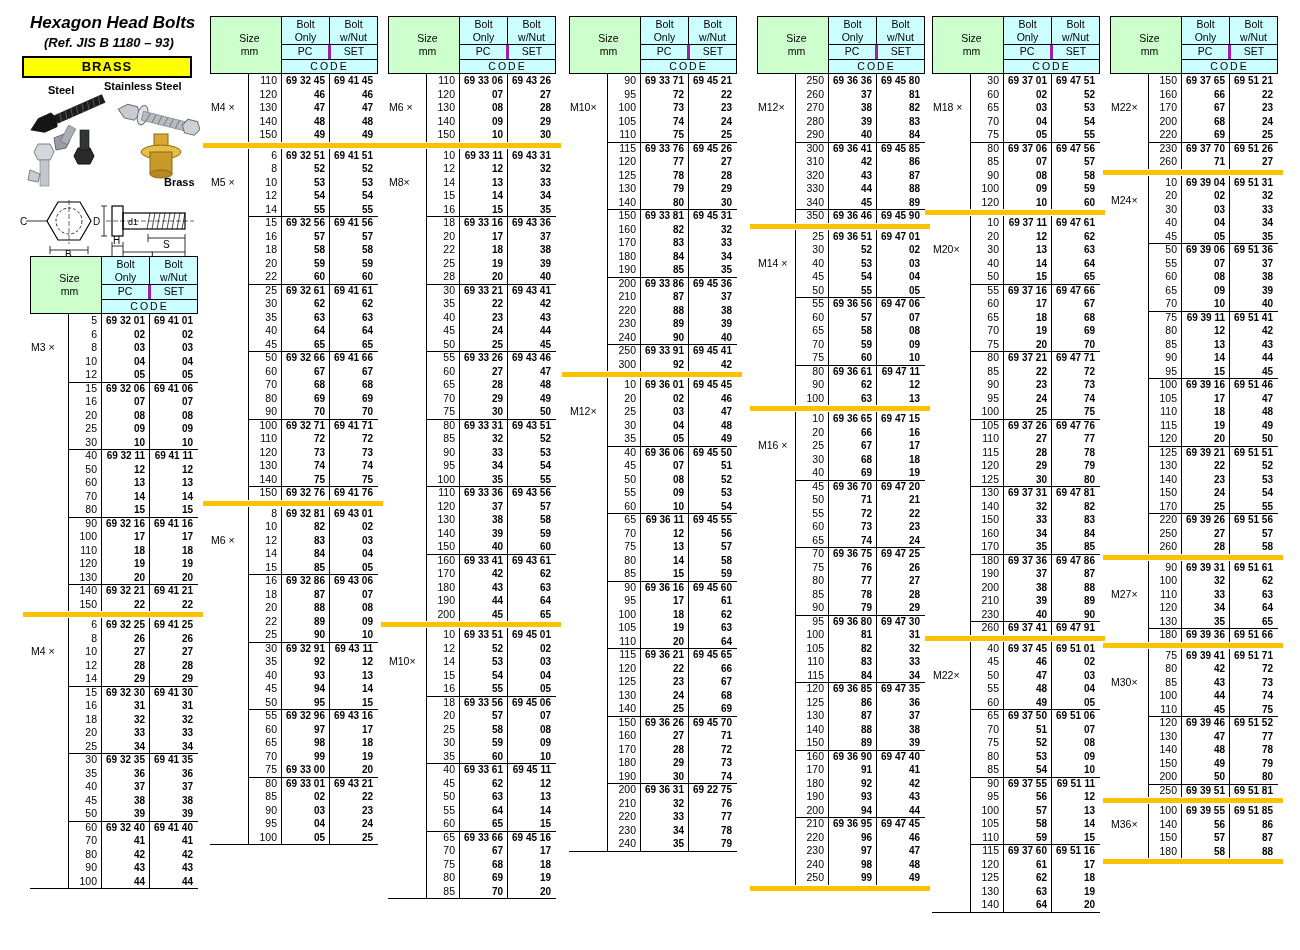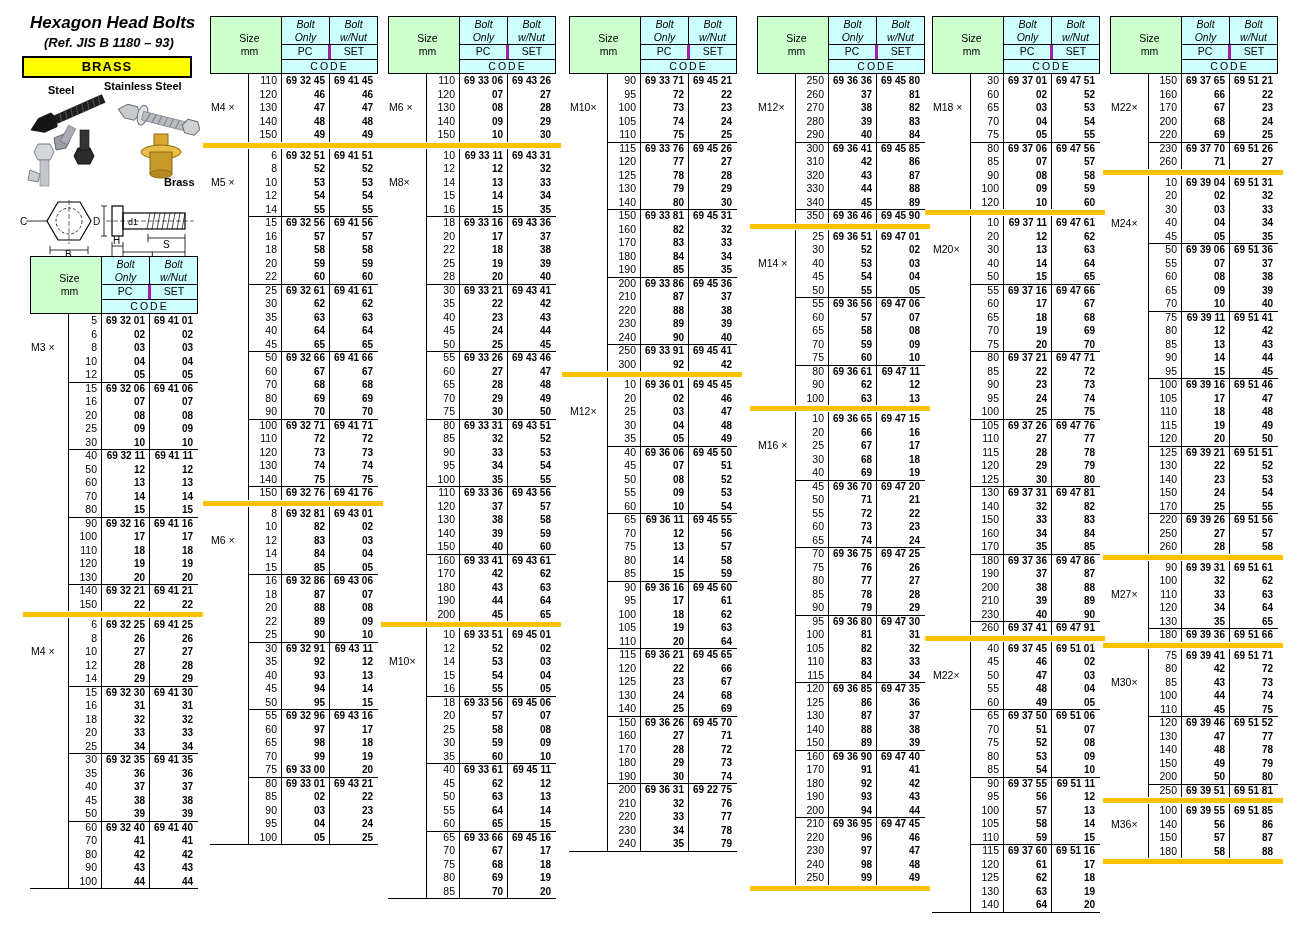--- a/index.html
+++ b/index.html
@@ -16,21 +16,21 @@
           border:2px solid #000;text-align:center;font-weight:bold;font-size:13px;line-height:18px;letter-spacing:1px;}
   .photos{position:absolute;left:20px;top:82px;}
   .dimdiag{position:absolute;left:18px;top:198px;}
 
   
   .catalog-col{position:absolute;width:168px;font-size:10.5px;line-height:var(--rh);}
   .thead{display:flex;height:58px;border:1px solid #000;}
   .th-size{width:71px;background:var(--green);border-right:1px solid #000;display:flex;flex-direction:column;
            justify-content:center;align-items:center;line-height:13px;font-size:10.5px;padding-left:7px;}
   .th-right{flex:1;display:flex;flex-direction:column;}
-  .th-r1{display:flex;height:28px;background:var(--cyan);border-bottom:1px solid #000;font-style:italic;}
+  .th-r1{display:flex;height:28px;background:var(--cyan);border-bottom:1px solid #000;}
   .th-r1>div{flex:1;text-align:center;line-height:13px;padding-top:1px;font-size:10.5px;}
   .th-r1>div:first-child{border-right:1px solid #000;}
   .th-r2{display:flex;height:15px;background:var(--cyan);border-bottom:1px solid #000;}
   .th-r2>div{flex:1;text-align:center;line-height:13px;font-size:10.5px;}
   .th-r2>div:first-child{border-right:3px solid #a21caf;}
   .th-r3{flex:1;background:var(--cyan);text-align:center;line-height:12px;font-size:10.5px;letter-spacing:2px;}
 
   .block{position:relative;}
   .block::before{content:"";position:absolute;top:0;left:38px;right:0;border-top:1px solid #000;}
   .thead+.block::before,.ydiv+.block::before{display:none;}
@@ -2161,21 +2161,21 @@
         <div class="c-set">69 51 26</div>
       </div>
       <div class="row">
         <div class="c-size">260</div>
         <div class="c-pc">71</div>
         <div class="c-set">27</div>
       </div>
     </div>
     <div class="ydiv"></div>
     <div class="block">
-      <div class="mlabel" style="top: 41px;">M24×</div>
+      <div class="mlabel" style="top: 18px;">M24×</div>
       <div class="row">
         <div class="c-size">10</div>
         <div class="c-pc">69 39 04</div>
         <div class="c-set">69 51 31</div>
       </div>
       <div class="row">
         <div class="c-size">20</div>
         <div class="c-pc">02</div>
         <div class="c-set">32</div>
       </div>

